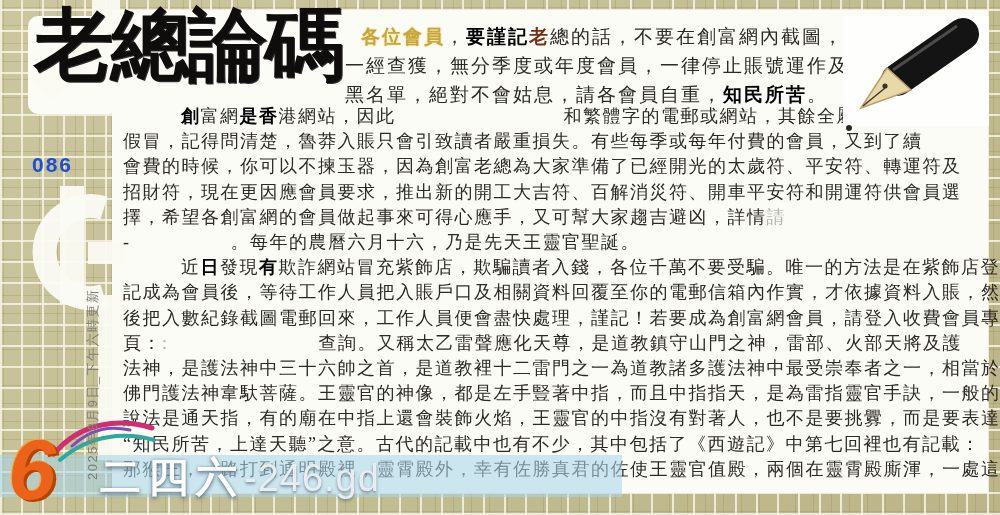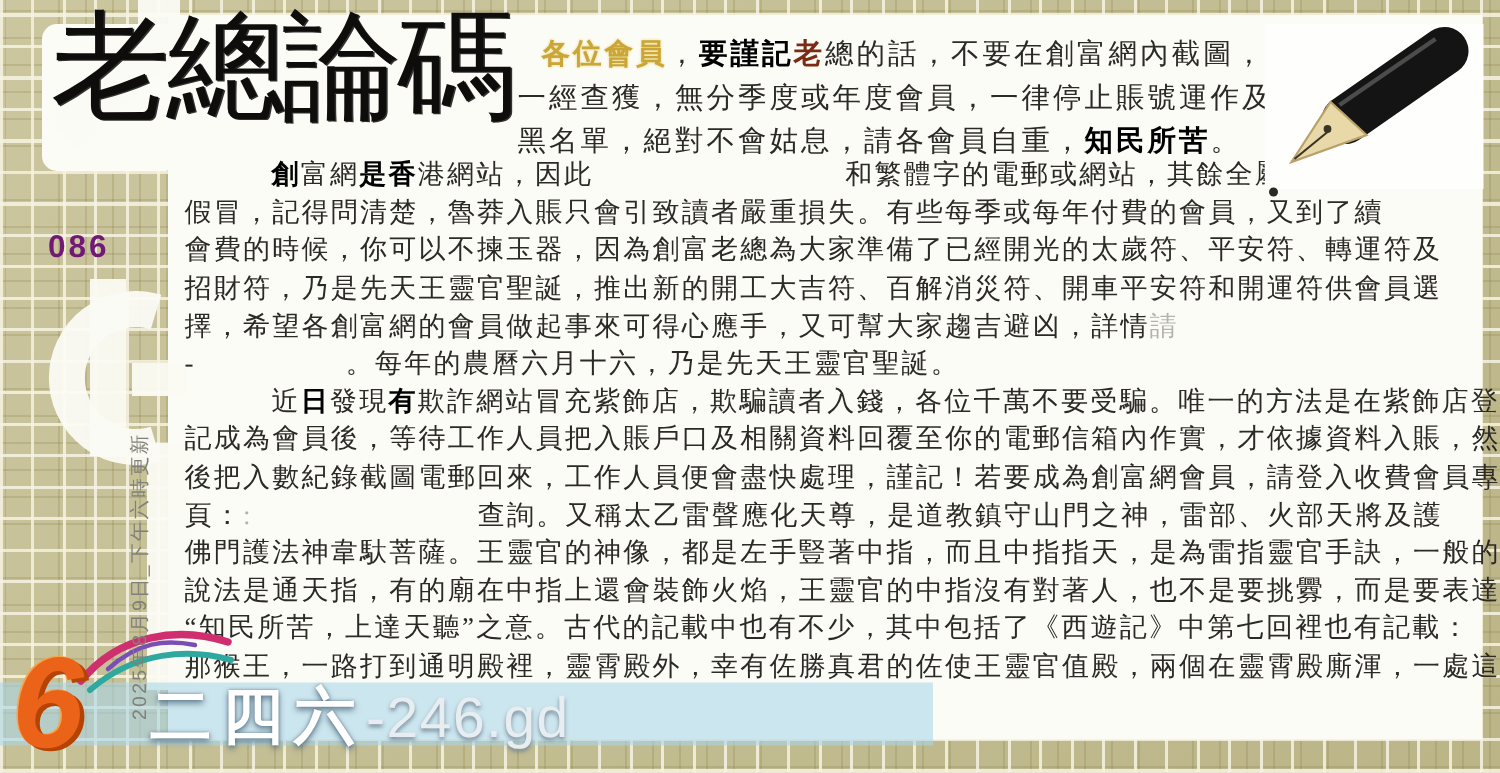--- a/index.html
+++ b/index.html
@@ -25,25 +25,25 @@
   }
   .title-backing{
     position:absolute; left:28px; top:16px; width:92px; height:98px;
     background:#fcfcf7; border-radius:10px; z-index:1;
   }
   
   .sidebar-glyph{ position:absolute; left:0; top:0; z-index:1; }
   .issue-number{
     position:absolute; left:32px; top:153px; z-index:2;
     font-family:"Liberation Sans","DejaVu Sans",sans-serif;
-    font-size:21px; font-weight:600; color:#701a75; letter-spacing:2px;
+    font-size:21px; font-weight:600; color:#1d4ed8; letter-spacing:2px;
   }
   .main-title{
     position:absolute; left:34px; top:6px; z-index:2;
-    font-size:79px; font-weight:400; color:#0e0d0b; line-height:1;
+    font-size:79px; font-weight:700; color:#0e0d0b; line-height:1;
     letter-spacing:-2px; white-space:nowrap;
     text-shadow:1px 1px 0 #333;
   }
   
   .tline{ white-space:nowrap; }
   .intro-block{
     position:absolute; left:345px; top:22px; z-index:2;
     font-size:19px; line-height:29px; letter-spacing:2px; color:#2c2a26;
   }
   .body-block{
@@ -120,27 +120,28 @@
   <div class="intro-block">
       <div class="tline" style="padding-left: 16px;"><span class="seg-gold">各位會員</span><span class="seg-n">，</span><span class="seg-b">要謹記</span><span class="seg-rb">老</span><span class="seg-n">總的話，不要在創富網內截圖，</span></div>
       <div class="tline"><span class="seg-n">一經查獲，無分季度或年度會員，一律停止賬號運作及拉入</span></div>
       <div class="tline"><span class="seg-n">黑名單，絕對不會姑息，請各會員自重，</span><span class="seg-b">知民所苦</span><span class="seg-n">。</span></div>
     </div>
 
   <div class="body-block">
       <div class="tline" style="padding-left: 58px;"><span class="seg-b">創</span><span class="seg-n">富網</span><span class="seg-b">是香</span><span class="seg-n">港網站，因此</span><span class="gap" style="width: 168px;"></span><span class="seg-n">和繁體字的電郵或網站，其餘全屬</span></div>
       <div class="tline"><span class="seg-n">假冒，記得問清楚，魯莽入賬只會引致讀者嚴重損失。有些每季或每年付費的會員，又到了續</span></div>
       <div class="tline"><span class="seg-n">會費的時候，你可以不揀玉器，因為創富老總為大家準備了已經開光的太歲符、平安符、轉運符及</span></div>
-      <div class="tline"><span class="seg-n">招財符，乃是先天王靈官聖誕，推出新的開工大吉符、百解消災符、開車平安符和開運符供會員選</span></div>
+      <div class="tline"><span class="seg-n">招財符，現在更因應會員要求，推出新的開工大吉符、百解消災符、開車平安符和開運符供會員選</span></div>
       <div class="tline"><span class="seg-n">擇，希望各創富網的會員做起事來可得心應手，又可幫大家趨吉避凶，詳情</span><span class="seg-faded">請</span></div>
       <div class="tline"><span class="seg-n">-</span><span class="gap" style="width: 100px;"></span><span class="seg-n">。每年的農曆六月十六，乃是先天王靈官聖誕。</span></div>
       <div class="tline" style="padding-left: 58px;"><span class="seg-n">近</span><span class="seg-b">日</span><span class="seg-n">發現</span><span class="seg-b">有</span><span class="seg-n">欺詐網站冒充紫飾店，欺騙讀者入錢，各位千萬不要受騙。唯一的方法是在紫飾店登</span></div>
       <div class="tline"><span class="seg-n">記成為會員後，等待工作人員把入賬戶口及相關資料回覆至你的電郵信箱內作實，才依據資料入賬，然</span></div>
       <div class="tline"><span class="seg-n">後把入數紀錄截圖電郵回來，工作人員便會盡快處理，謹記！若要成為創富網會員，請登入收費會員專</span></div>
       <div class="tline"><span class="seg-n">頁：</span><span class="seg-faded">:</span><span class="gap" style="width: 150px;"></span><span class="seg-n">查詢。又稱太乙雷聲應化天尊，是道教鎮守山門之神，雷部、火部天將及護</span></div>
+      <div class="tline"><span class="seg-n">法神，是護法神中三十六帥之首，是道教裡十二雷門之一為道教諸多護法神中最受崇奉者之一，相當於</span></div>
       <div class="tline"><span class="seg-n">佛門護法神韋馱菩薩。王靈官的神像，都是左手豎著中指，而且中指指天，是為雷指靈官手訣，一般的</span></div>
       <div class="tline"><span class="seg-n">說法是通天指，有的廟在中指上還會裝飾火焰，王靈官的中指沒有對著人，也不是要挑釁，而是要表達</span></div>
       <div class="tline"><span class="seg-n">“知民所苦，上達天聽”之意。古代的記載中也有不少，其中包括了《西遊記》中第七回裡也有記載：</span></div>
       <div class="tline"><span class="seg-n">那猴王，一路打到通明殿裡，靈霄殿外，幸有佐勝真君的佐使王靈官值殿，兩個在靈霄殿廝渾，一處這</span></div>
     </div>
 
   <div class="pen-box">
     <svg width="148" height="122" viewBox="0 0 148 122" xmlns="http://www.w3.org/2000/svg">
       <rect x="0" y="2" width="146" height="110" fill="#fefefc"></rect>
       <line x1="54" y1="66" x2="120" y2="20" stroke="#141414" stroke-width="32" stroke-linecap="round"></line>

